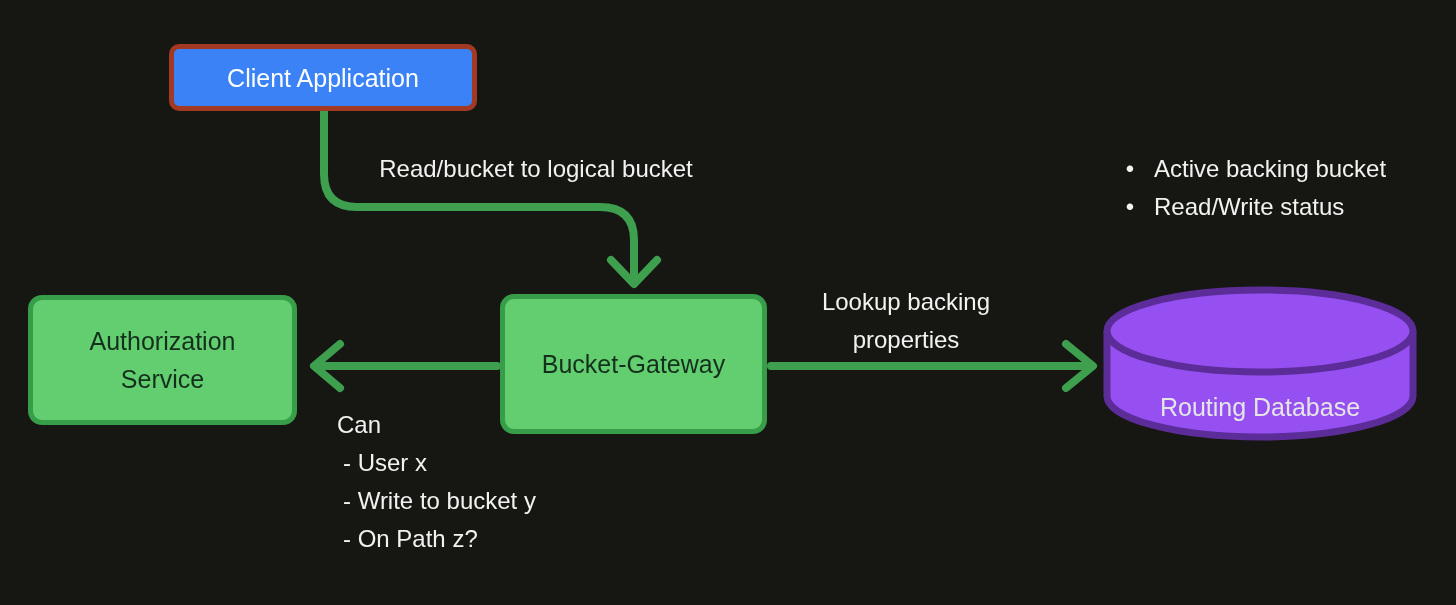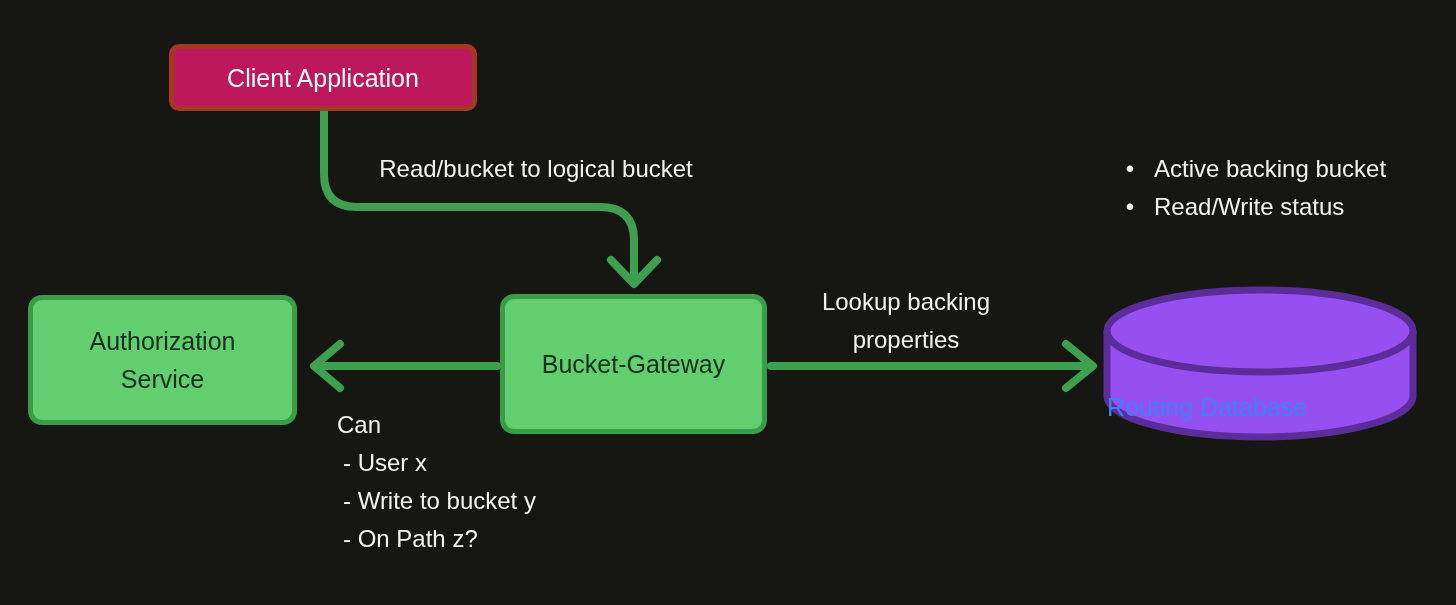--- a/index.html
+++ b/index.html
@@ -23,21 +23,21 @@
   .node {
     position: absolute;
     display: flex;
     flex-direction: column;
     align-items: center;
     justify-content: center;
     box-sizing: border-box;
     text-align: center;
   }
   .node-red {
-    background: #be185d;
+    background: #3b82f6;
     border: 5px solid #A23A23;
     border-radius: 10px;
     color: #FFFFFF;
   }
   .node-green {
     background: #62CE70;
     border: 5px solid #389D49;
     border-radius: 14px;
     color: #14301C;
   }
@@ -62,23 +62,24 @@
   }
   .bullet {
     flex: none;
     width: 16px;
     margin-right: 16px;
     text-align: center;
   }
   .dash-item { padding-left: 6px; }
   .db-label {
     position: absolute;
-    color: #3b82f6;
+    color: #e5e5e5;
     font-size: 25px;
     font-weight: 500;
+    text-align: center;
     white-space: nowrap;
   }
 </style>
 </head>
 <body>
 
 <div class="stage">
 
   <svg class="wires" width="1456" height="605" viewBox="0 0 1456 605">
 

